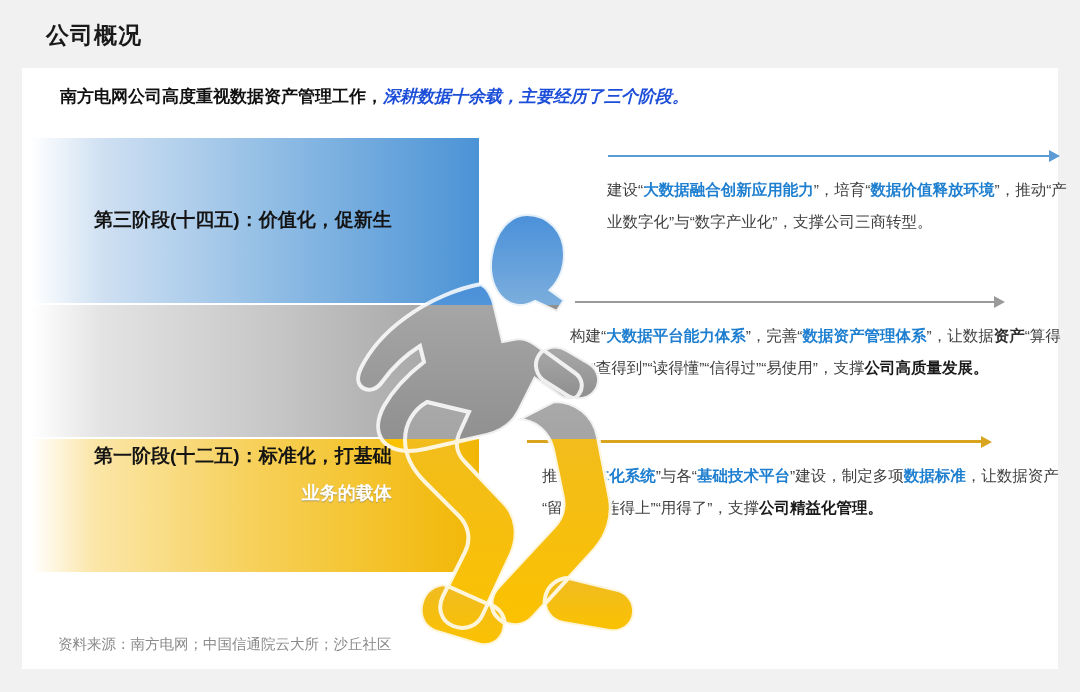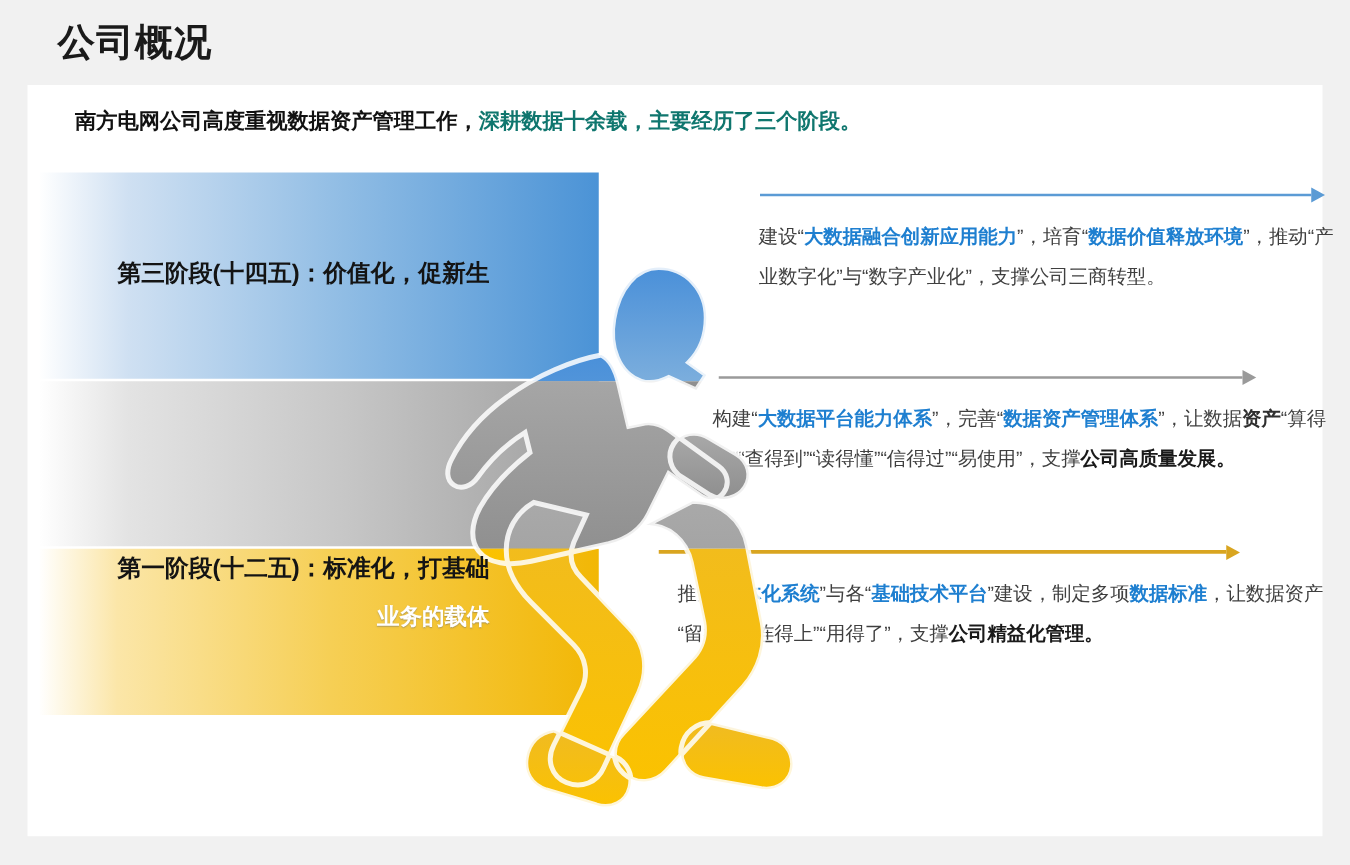--- a/index.html
+++ b/index.html
@@ -9,39 +9,39 @@
     background:#f1f1f1;
     font-family:"Liberation Sans","DejaVu Sans",sans-serif;
     overflow:hidden;
     position:relative;
   }
   #slide{position:absolute;inset:0;}
 
   
   .page-title{
     position:absolute;left:46px;top:18px;
-    font-size:30px;font-weight:700;color:#1a1a1a;
+    font-size:23px;font-weight:700;color:#1a1a1a;
     letter-spacing:1px;line-height:34px;
   }
 
   
   .card{
     position:absolute;left:22px;top:68px;
     width:1036px;height:601px;
     background:#ffffff;
   }
 
   
   .intro{
     position:absolute;left:38px;top:16px;
     font-size:17px;line-height:26px;color:#111;
     font-weight:700;white-space:nowrap;
   }
   .intro .plain{font-weight:700;color:#111;}
-  .intro .accent{color:#0f766e;font-weight:700;}
+  .intro .accent{color:#1d4ed8;font-weight:700;font-style:italic;}
 
   
   .stages{
     position:absolute;left:9px;top:70px;
     width:448px;height:434px;
   }
   .band{position:absolute;left:0;width:448px;overflow:hidden;}
   .band-3{top:0;height:165px;
     background:linear-gradient(to right,#ffffff 0%,#cfe0f2 16%,#8fbce4 55%,#4b93d6 100%);}
   .band-2{top:167px;height:132px;
@@ -216,15 +216,16 @@
       <div class="para p2"><span>构建“</span><span class="b">大数据平台能力体系</span><span>”，完善“</span><span class="b">数据资产管理体系</span><span>”，让数据</span><span class="mid">资产</span><span>“算得快”“查得到”“读得懂”“信得过”“易使用”，支撑</span><span class="dark">公司高质量发展。</span></div>
 
       <div class="arrow arrow-gold">
         <span class="shaft"></span>
         <span class="head"></span>
       </div>
       <div class="para p1"><span>推进“</span><span class="b">一体化系统</span><span>”与各“</span><span class="b">基础技术平台</span><span>”建设，制定多项</span><span class="b">数据标准</span><span>，让数据资产“留得下”“连得上”“用得了”，支撑</span><span class="dark">公司精益化管理。</span></div>
 
     </div>
 
+    <div class="source">资料来源：南方电网；中国信通院云大所；沙丘社区</div>
 
   </div>
 </div>
 
 </body></html>

